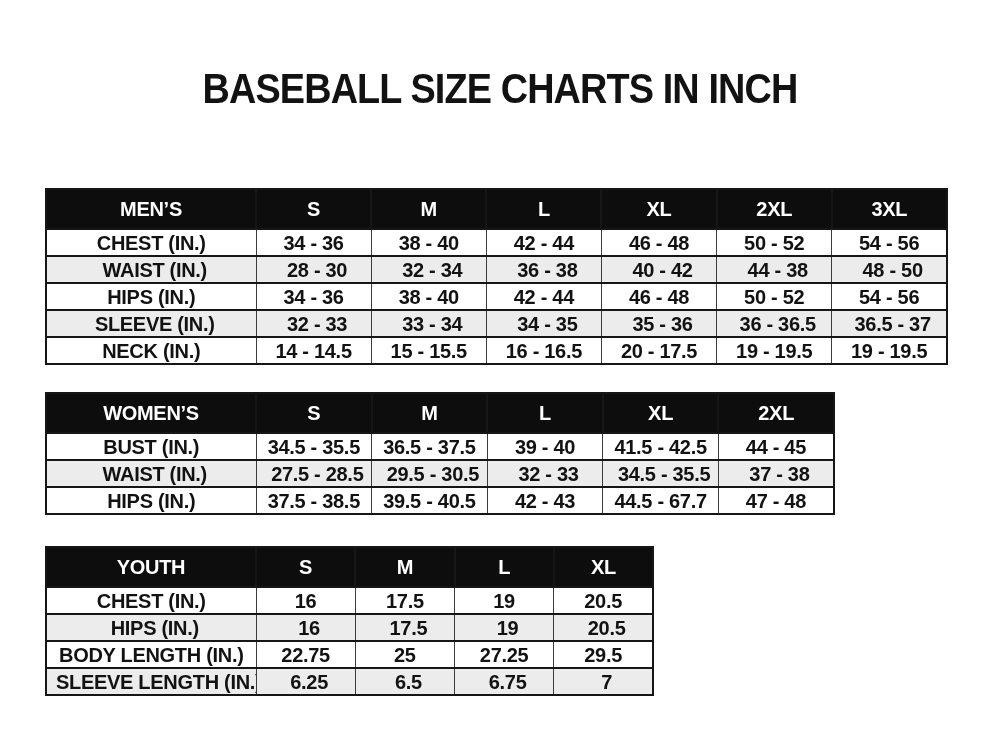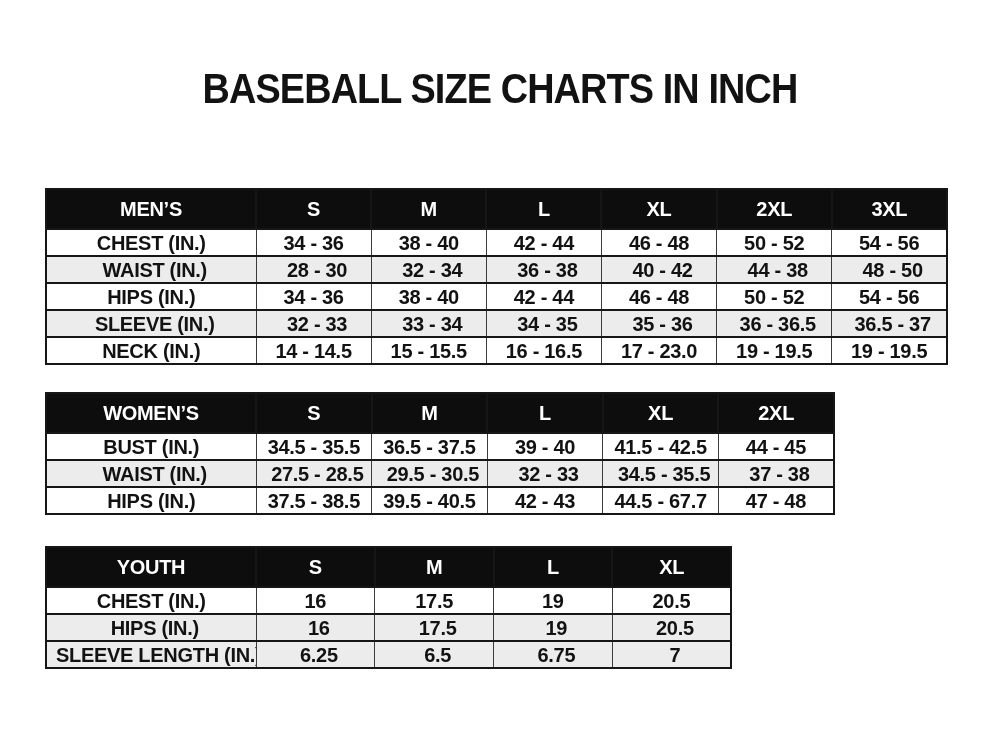--- a/index.html
+++ b/index.html
@@ -24,21 +24,21 @@
     line-height: 44px;
   }
   table.size-table {
     border-collapse: collapse;
     table-layout: fixed;
     margin-left: 45px;
     border: 2px solid var(--border, #161616);
   }
   .t-mens   { width: 903px; margin-top: 78px; }
   .t-womens { width: 790px; margin-top: 27px; }
-  .t-youth  { width: 687px; margin-top: 31px; }
+  .t-youth  { width: 609px; margin-top: 31px; }
   table.size-table th {
     background: var(--header-bg, #0d0d0d);
     color: var(--header-text, #ffffff);
     font-size: 20px;
     font-weight: bold;
     height: 28px;
     line-height: 24px;
     text-align: center;
     border: 2px solid var(--border, #161616);
     letter-spacing: -0.3px;
@@ -127,21 +127,21 @@
         <td>34 - 35</td>
         <td>35 - 36</td>
         <td>36 - 36.5</td>
         <td>36.5 - 37</td>
       </tr>
       <tr>
         <td>NECK (IN.)</td>
         <td>14 - 14.5</td>
         <td>15 - 15.5</td>
         <td>16 - 16.5</td>
-        <td>17 - 23.0</td>
+        <td>20 - 17.5</td>
         <td>19 - 19.5</td>
         <td>19 - 19.5</td>
       </tr>
     </tbody>
   </table>
 <table class="size-table t-womens">
     <colgroup>
       <col style="width: 210px;">
       <col>
       <col>
@@ -211,20 +211,27 @@
         <td>19</td>
         <td>20.5</td>
       </tr>
       <tr class="alt">
         <td>HIPS (IN.)</td>
         <td>16</td>
         <td>17.5</td>
         <td>19</td>
         <td>20.5</td>
       </tr>
+      <tr>
+        <td>BODY LENGTH (IN.)</td>
+        <td>22.75</td>
+        <td>25</td>
+        <td>27.25</td>
+        <td>29.5</td>
+      </tr>
       <tr class="alt">
         <td>SLEEVE LENGTH (IN.)</td>
         <td>6.25</td>
         <td>6.5</td>
         <td>6.75</td>
         <td>7</td>
       </tr>
     </tbody>
   </table>
 

